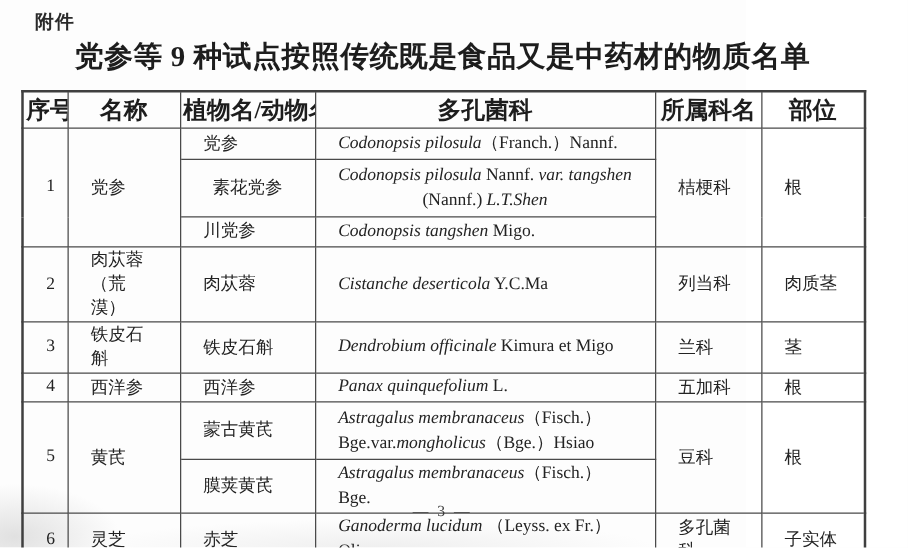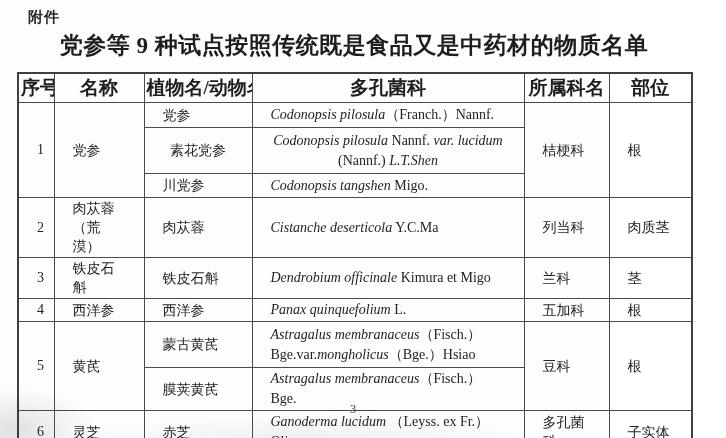--- a/index.html
+++ b/index.html
@@ -89,21 +89,21 @@
       <tr class="h1a">
         <td class="no" rowspan="3">1</td>
         <td class="name" rowspan="3">党参</td>
         <td class="plant">党参</td>
         <td class="latin"><i>Codonopsis pilosula</i><span>（Franch.）Nannf.</span></td>
         <td class="family" rowspan="3">桔梗科</td>
         <td class="part" rowspan="3">根</td>
       </tr>
       <tr class="h1b">
         <td class="plant">素花党参</td>
-        <td class="latin"><i>Codonopsis pilosula</i><span> Nannf. </span><i>var. lucidum</i><span> (Nannf.) </span><i>L.T.Shen</i></td>
+        <td class="latin"><i>Codonopsis pilosula</i><span> Nannf. </span><i>var. tangshen</i><span> (Nannf.) </span><i>L.T.Shen</i></td>
       </tr>
       <tr class="h1c">
         <td class="plant">川党参</td>
         <td class="latin"><i>Codonopsis tangshen</i><span> Migo.</span></td>
       </tr>
 
       <tr class="h2">
         <td class="no">2</td>
         <td class="name">肉苁蓉（荒漠）</td>
         <td class="plant">肉苁蓉</td>

